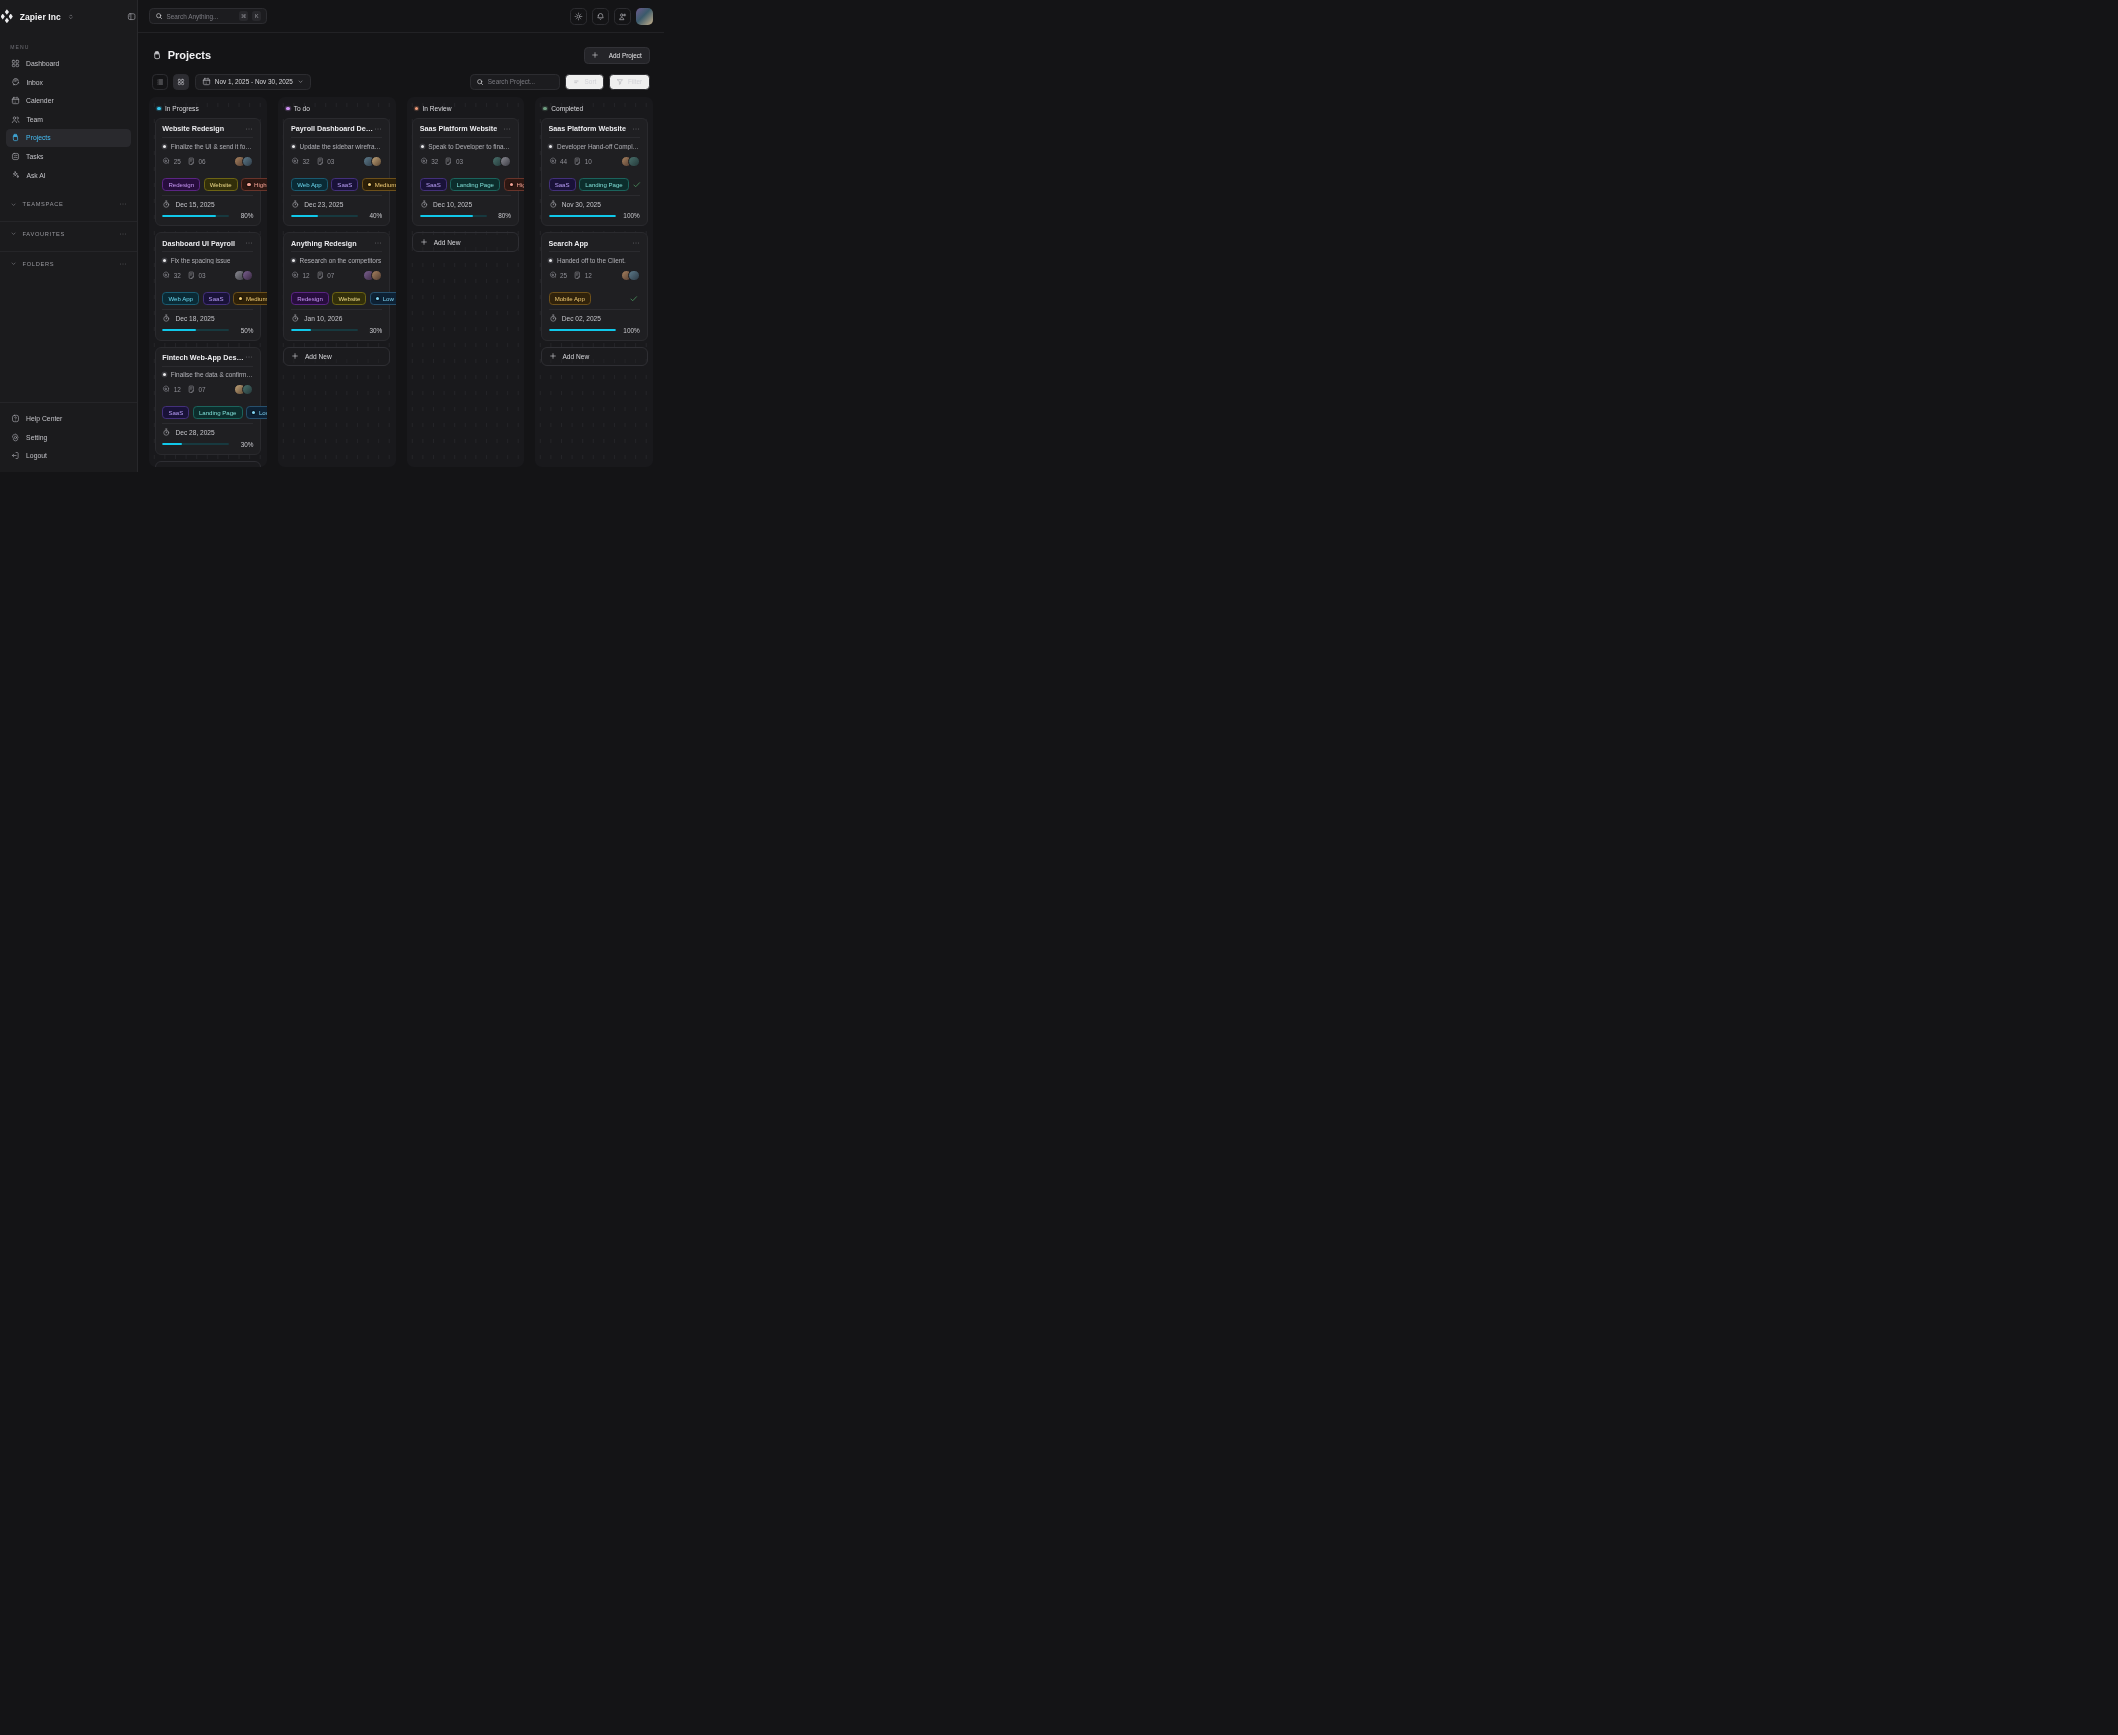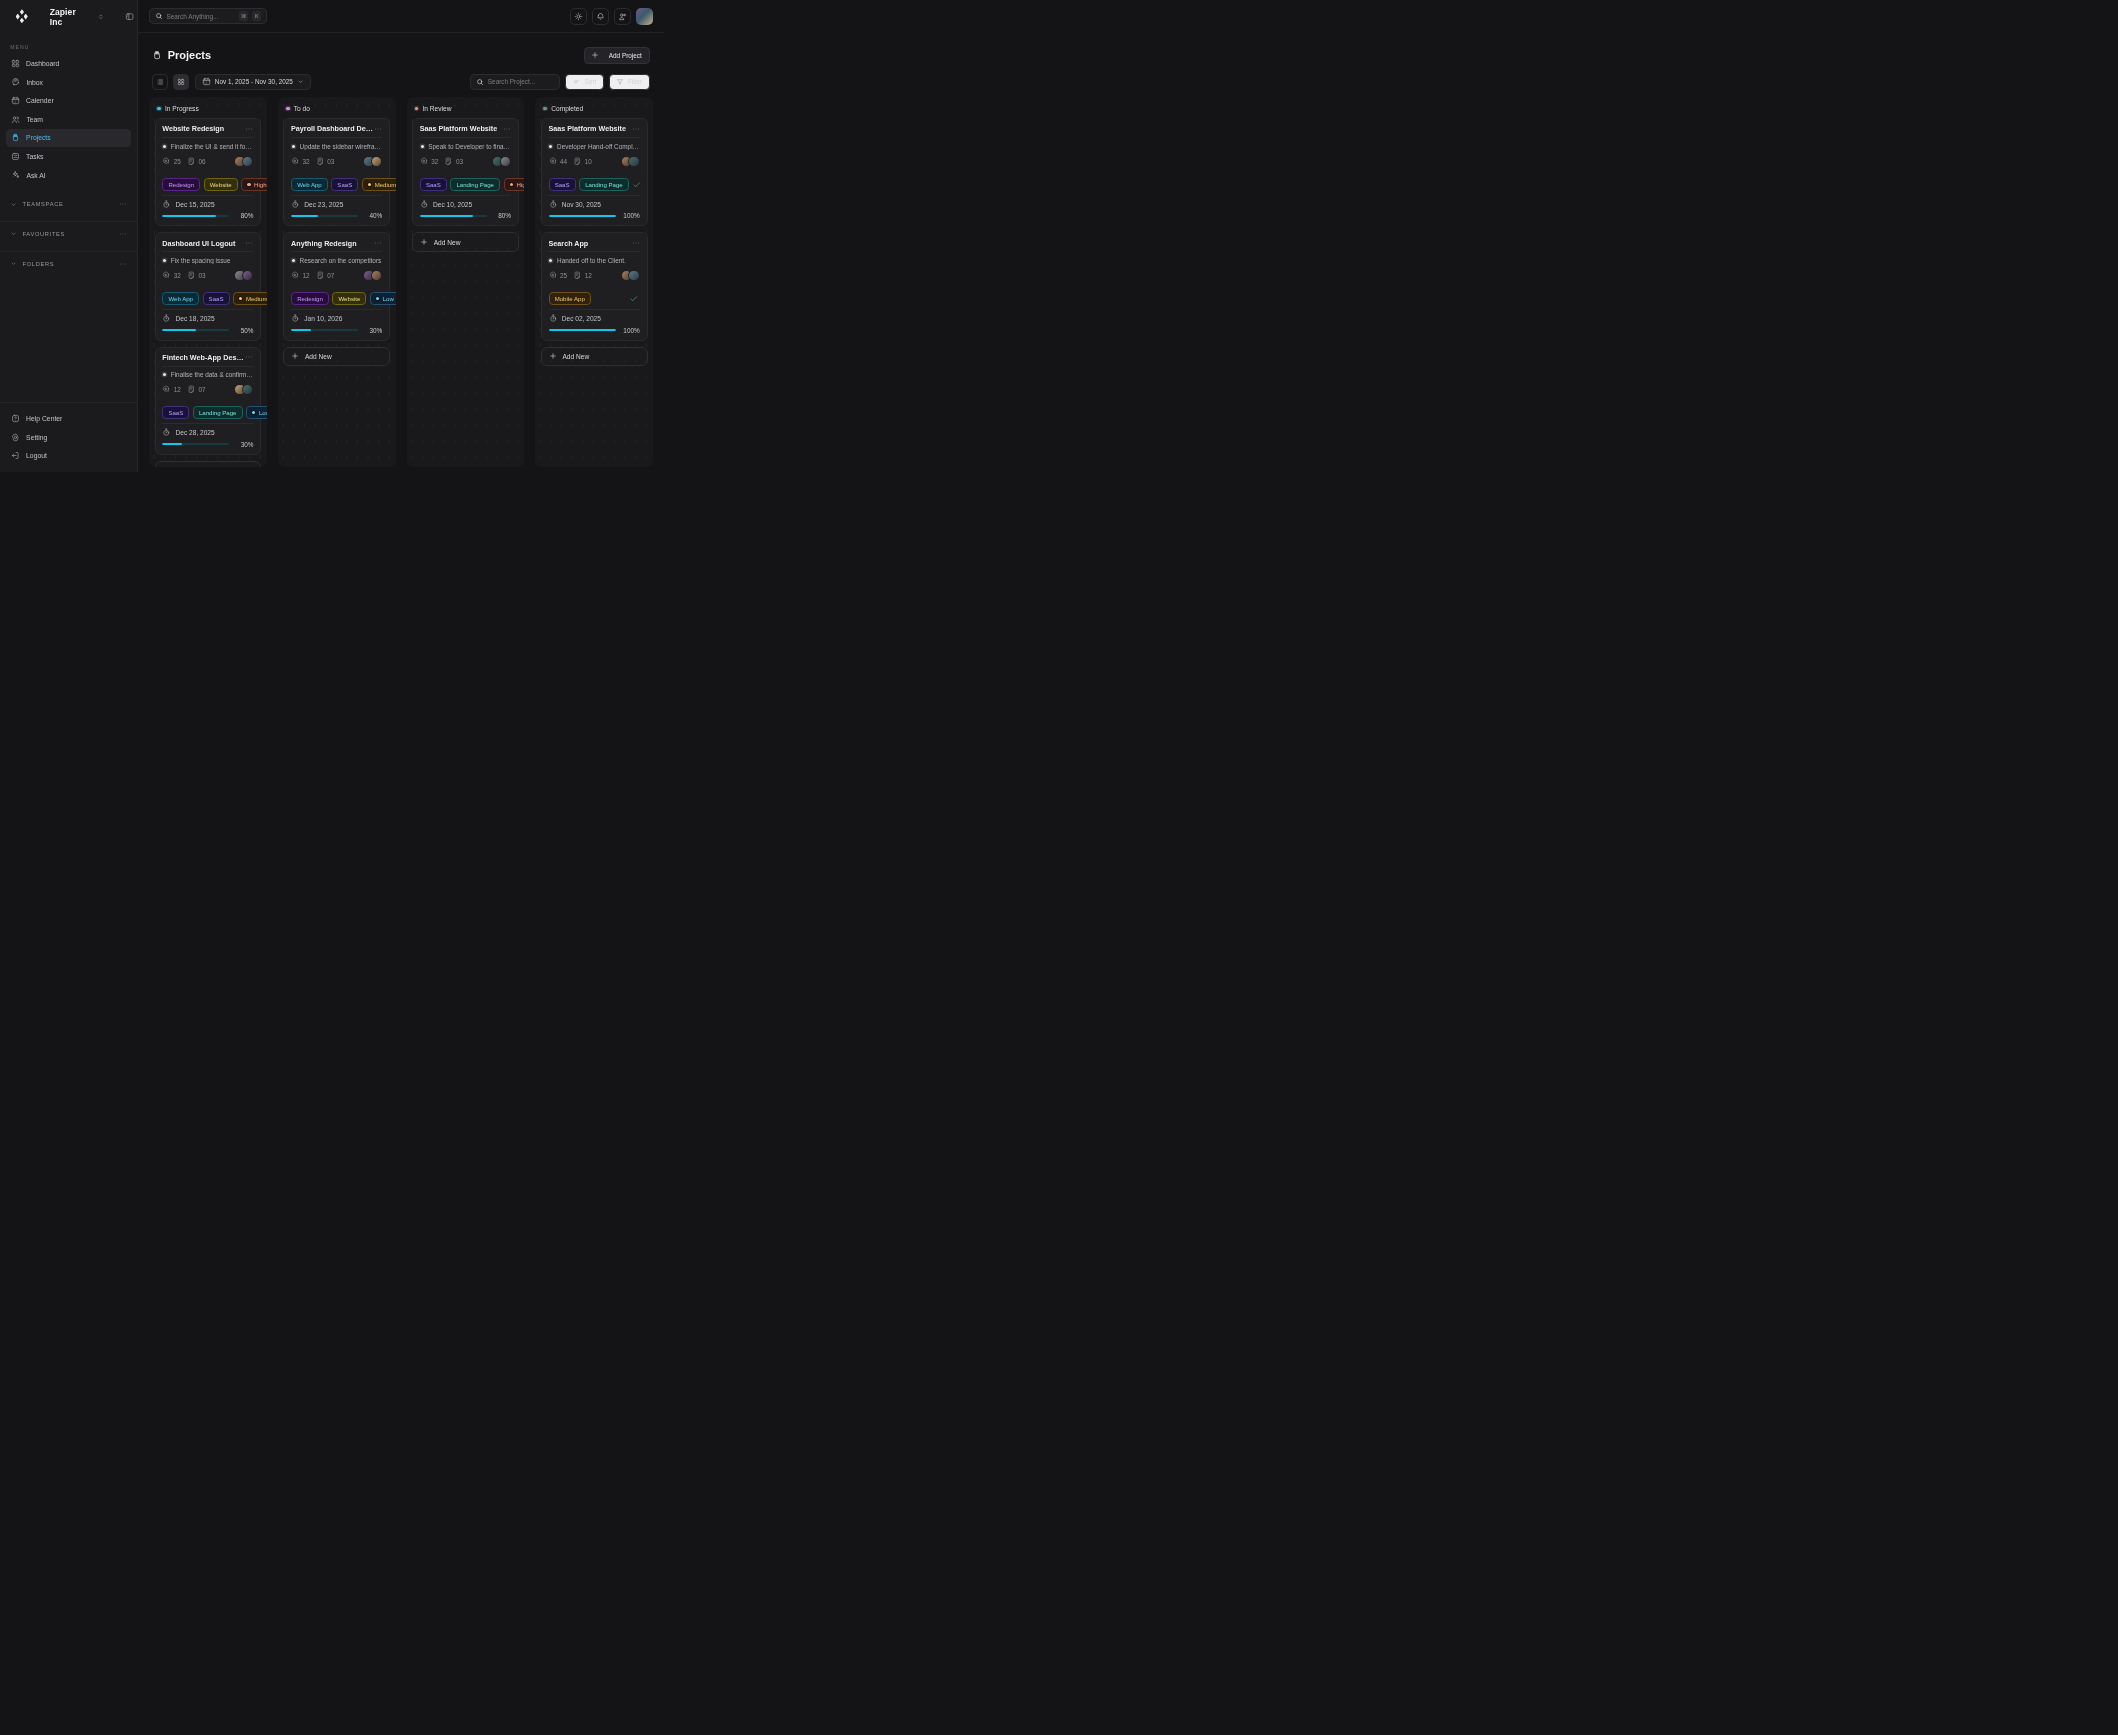--- a/index.html
+++ b/index.html
@@ -7,21 +7,21 @@
   body {
     font-family:"Liberation Sans", sans-serif;
     background:#141416; color:#e4e4e7; overflow:hidden;
     -webkit-font-smoothing:antialiased;
   }
   .app { display:flex; width:100%; height:100%; }
 
   
   .sidebar { width:138px; min-width:138px; background:#1b1b1d; border-right:0.4px solid #28282b;
              display:flex; flex-direction:column; }
-  .sb-head { height:33px; display:flex; align-items:center; padding:0 16px; gap:21px; }
+  .sb-head { height:33px; display:flex; align-items:center; padding:0 1px; gap:6px; }
   .logo-mark { width:12.7px; height:12.7px; position:relative; flex:none; }
   .logo-mark i { position:absolute; width:4.7px; height:6.4px; background:#ececee; border-radius:45%/38%;
                  transform:rotate(0deg); }
   .logo-mark i:nth-child(1){ left:3.8px; top:-0.8px; height:5.5px; width:4.2px;}
   .logo-mark i:nth-child(2){ left:-0.4px; top:3.4px; width:4.2px; height:6px;}
   .logo-mark i:nth-child(3){ left:7.6px; top:3.4px; width:4.2px; height:6px;}
   .logo-mark i:nth-child(4){ left:3.8px; top:7.6px; height:5.5px; width:4.2px;}
   .logo-mark i { clip-path:polygon(50% 0,100% 50%,50% 100%,0 50%); border-radius:0; }
   .sb-title { font-size:8.5px; font-weight:700; color:#f4f4f6; letter-spacing:0.1px; }
   .sb-head .icon { color:#9a9aa0; }
@@ -517,21 +517,21 @@
               </div>
               <div class="progress-row">
                 <div class="bar">
                   <div class="fill" style="width: 80%;"></div>
                 </div>
                 <span class="pct">80%</span>
               </div>
             </article>
             <article class="card">
               <div class="card-top">
-                <h3 class="card-title">Dashboard UI Logout</h3>
+                <h3 class="card-title">Dashboard UI Payroll</h3>
                 <span class="card-menu icon">
                   <svg width="8" height="8" viewBox="0 0 24 24" fill="none" stroke="currentColor" stroke-width="1.8" stroke-linecap="round" stroke-linejoin="round">
                     <circle cx="5" cy="12" r="1.3" fill="currentColor" stroke="none"></circle>
                     <circle cx="12" cy="12" r="1.3" fill="currentColor" stroke="none"></circle>
                     <circle cx="19" cy="12" r="1.3" fill="currentColor" stroke="none"></circle>
                   </svg>
                 </span>
               </div>
               <div class="card-div"></div>
               <div class="task-row">

